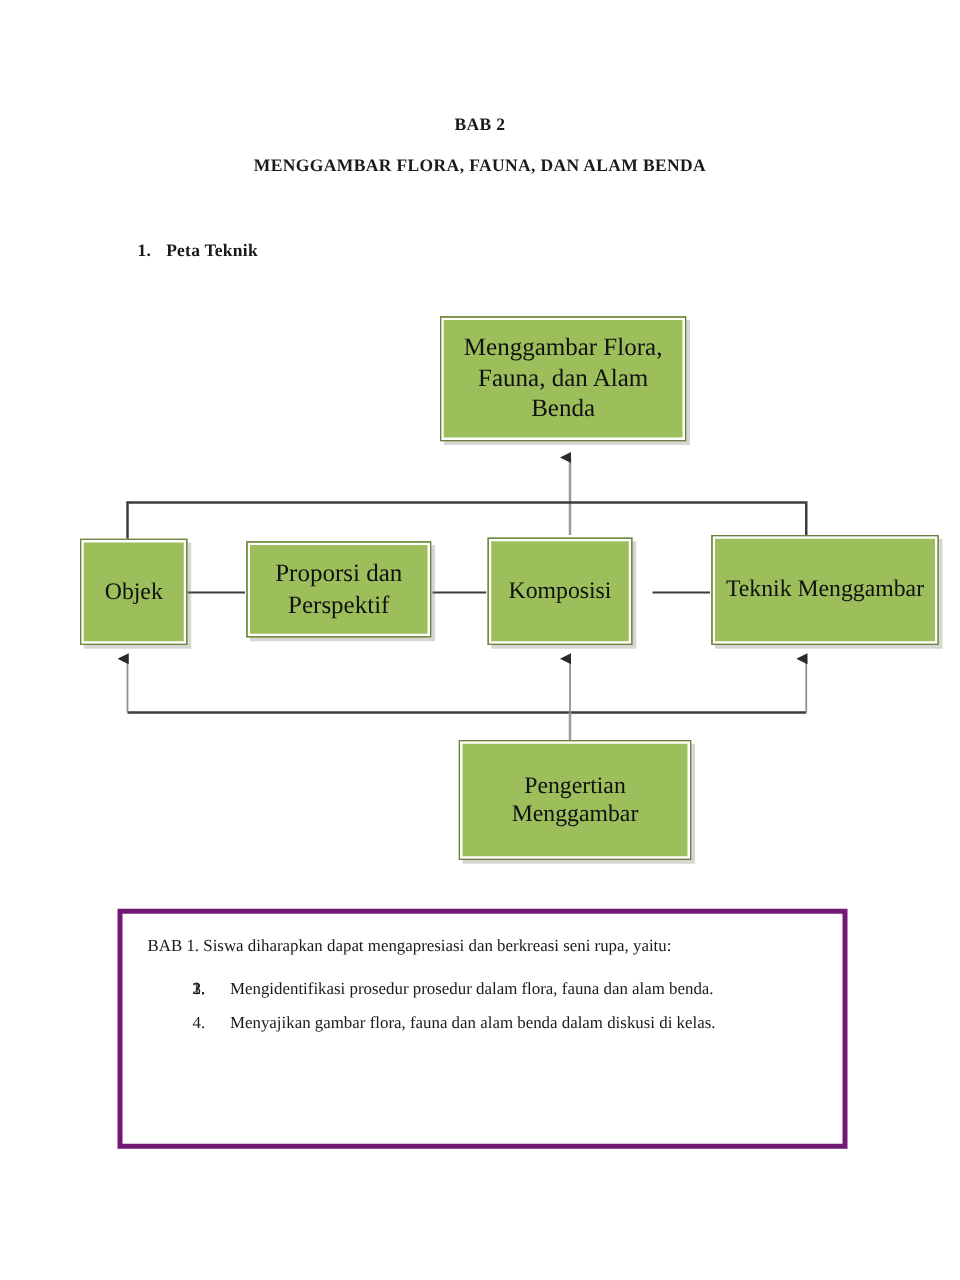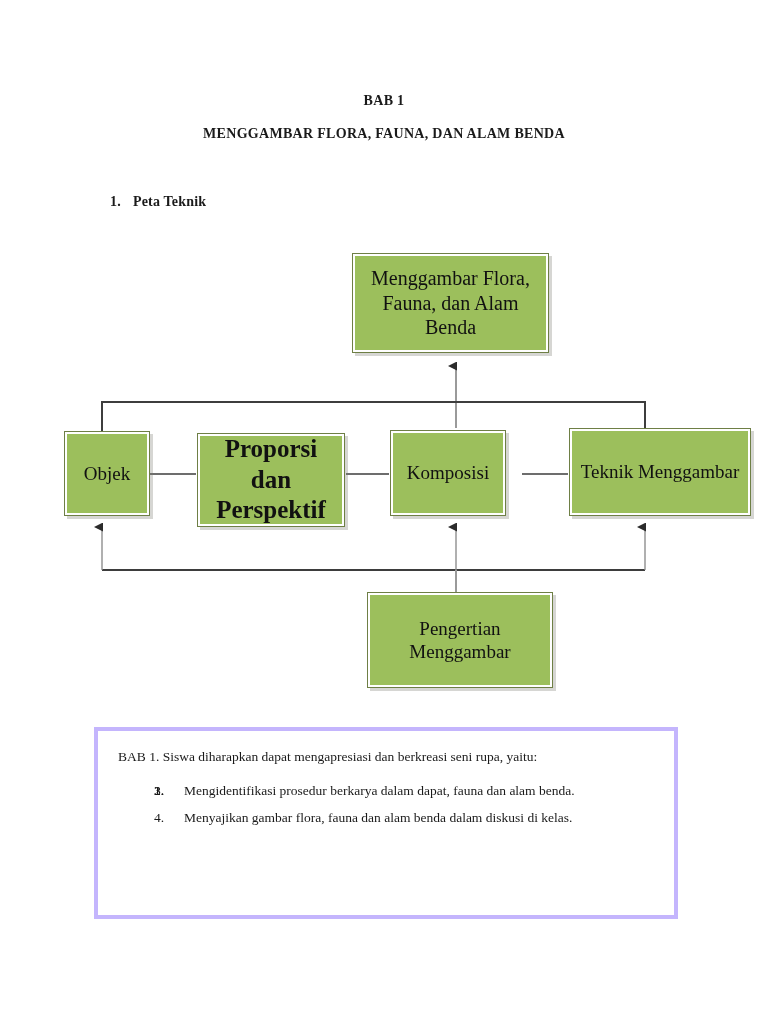--- a/index.html
+++ b/index.html
@@ -60,21 +60,21 @@
     justify-content: center;
     text-align: center;
     color: #111111;
     font-family: "Liberation Serif", "DejaVu Serif", serif;
     line-height: 1.22;
     padding: 2px 6px;
   }
 
   #node-top      { left: 352px; top: 253px; width: 197px; height: 100px; font-size: 20px; }
   #node-objek    { left: 64px;  top: 431px; width: 86px;  height: 85px;  font-size: 19px; }
-  #node-proporsi { left: 197px; top: 433px; width: 148px; height: 94px;  font-size: 25px; font-weight: bold; }
+  #node-proporsi { left: 197px; top: 433px; width: 148px; height: 77px;  font-size: 20px; }
   #node-komposisi{ left: 390px; top: 430px; width: 116px; height: 86px;  font-size: 19px; }
   #node-teknik   { left: 569px; top: 428px; width: 182px; height: 88px;  font-size: 19px; }
   #node-bottom   { left: 367px; top: 592px; width: 186px; height: 96px;  font-size: 19px; }
 
   
   #connectors {
     position: absolute;
     left: 0; top: 0;
     width: 768px; height: 720px;
     pointer-events: none;
@@ -82,21 +82,21 @@
 
   
   #objectives-box {
     position: absolute;
     left: 94px;
     top: 727px;
     width: 584px;
     height: 192px;
     box-sizing: border-box;
     background: #ffffff;
-    border: 4px solid #c4b5fd;
+    border: 4px solid #701a75;
     padding: 17px 20px 0 20px;
   }
   #objectives-intro {
     font-size: 13.5px;
     line-height: 1.4;
     margin: 0 0 4px 0;
   }
   #objectives-list {
     list-style: none;
     margin: 16px 0 0 0;
@@ -111,21 +111,21 @@
   }
   #objectives-list li .li-num {
     position: absolute;
     left: 0;
     top: 0;
   }
 </style>
 </head>
 <body>
 
-<div class="doc-title" id="bab-title">BAB 1</div>
+<div class="doc-title" id="bab-title">BAB 2</div>
 
 <div class="doc-title" id="chapter-title">MENGGAMBAR FLORA, FAUNA, DAN ALAM BENDA</div>
 
 <div id="section-heading">
   <span class="num">1.</span><span>Peta Teknik</span>
 </div>
 
 <div id="concept-map">
 
   <svg id="connectors" viewBox="0 0 768 720" width="768" height="720">
@@ -169,20 +169,20 @@
   <p id="objectives-intro">BAB 1. Siswa diharapkan  dapat mengapresiasi dan berkreasi seni rupa, yaitu:</p>
   <ol id="objectives-list">
     <li>
       <span class="li-num">1.</span>
     </li>
     <li>
       <span class="li-num">2.</span>
     </li>
     <li>
       <span class="li-num">3.</span>
-      <span>Mengidentifikasi prosedur berkarya dalam dapat, fauna dan alam benda.</span>
+      <span>Mengidentifikasi prosedur prosedur dalam flora, fauna dan alam benda.</span>
     </li>
     <li>
       <span class="li-num">4.</span>
       <span>Menyajikan gambar flora, fauna dan alam benda dalam diskusi di kelas.</span>
     </li>
   </ol>
 </div>
 
 </body></html>

